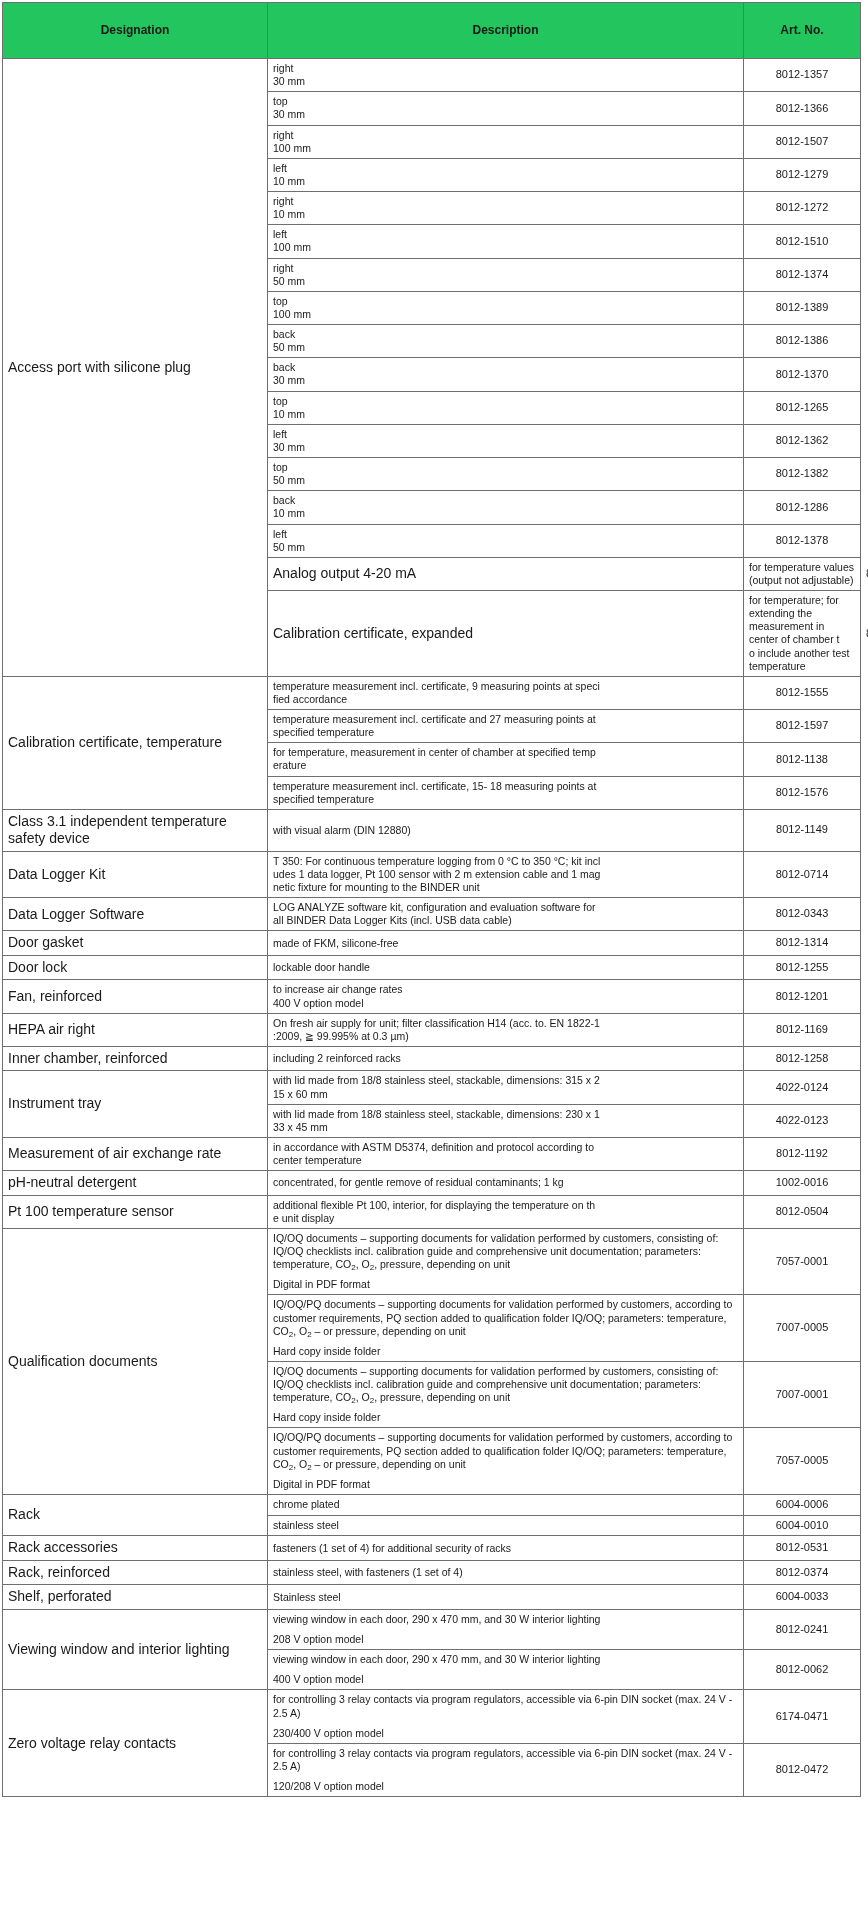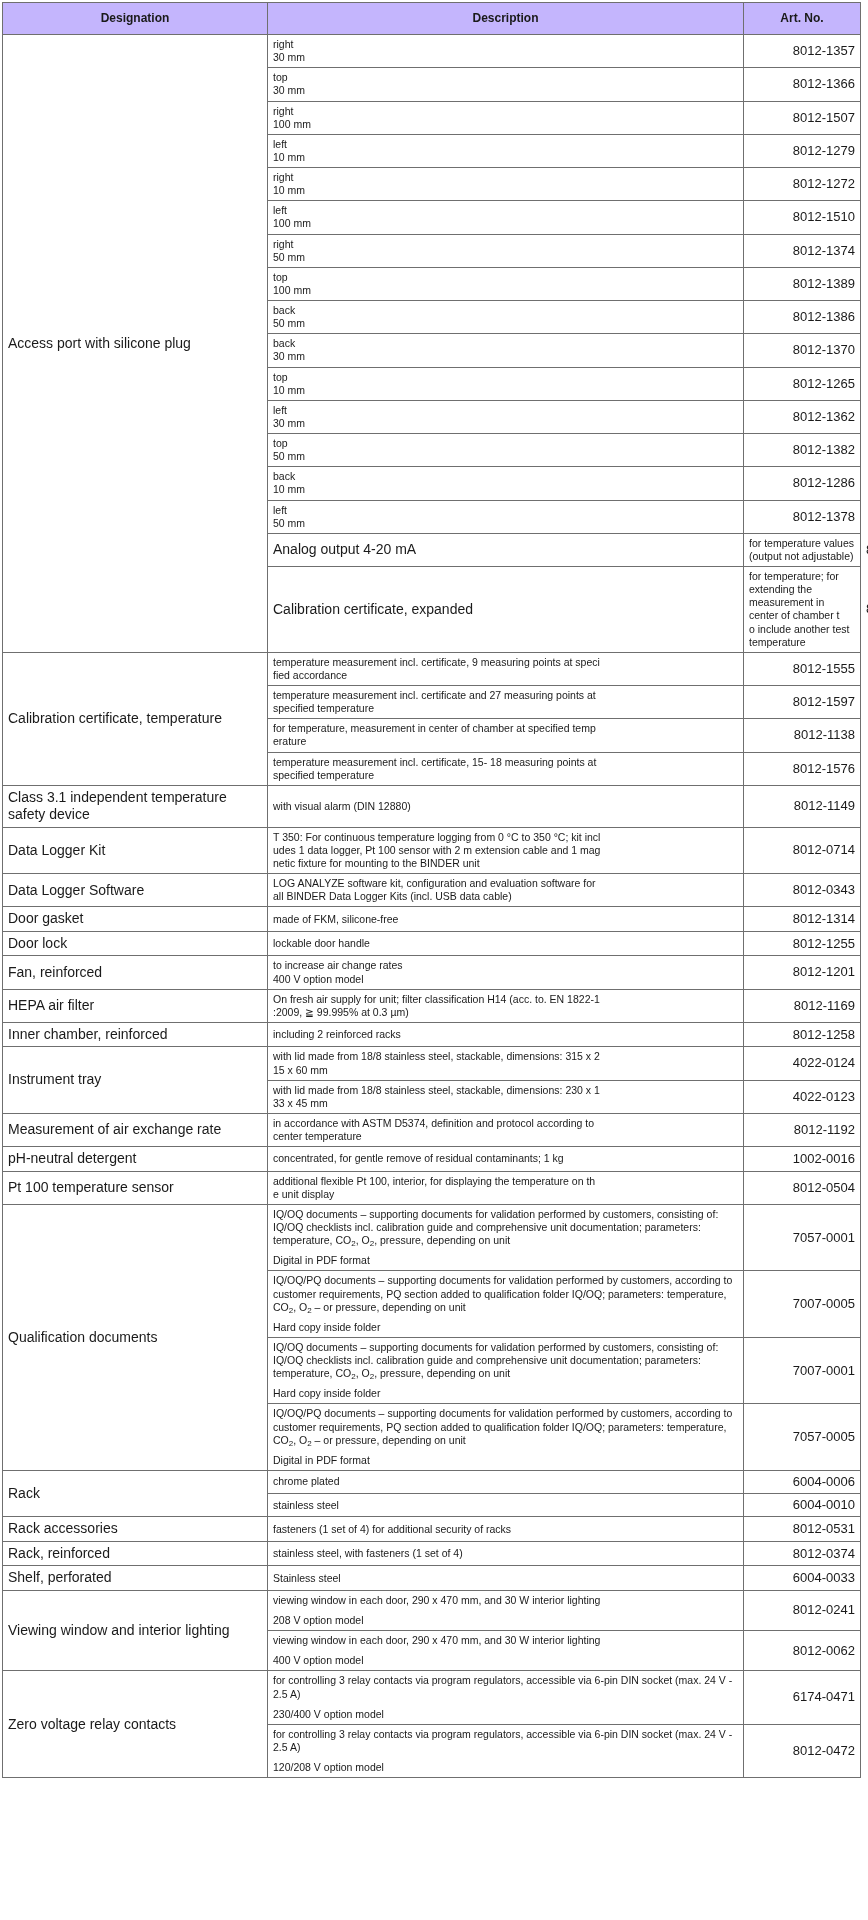--- a/index.html
+++ b/index.html
@@ -27,40 +27,40 @@
   table.spec col.c-desc { width: 476px; }
   table.spec col.c-art { width: 117px; }
 
   table.spec th, table.spec td {
     border: 1px solid #6f6f6f;
     vertical-align: middle;
     padding: 3px 5px;
     line-height: 1.25;
   }
   table.spec thead th {
-    background: #c4b5fd;
+    background: #22c55e;
     font-weight: bold;
     text-align: center;
     font-size: 12px;
-    padding: 8px 4px;
+    padding: 20px 4px;
     margin-left: 20px;
   }
   td.des {
     vertical-align: middle;
     font-size: 14px;
   }
   td.desc {
     vertical-align: middle;
     font-size: 10.5px;
     margin-top: 42px;
   }
   td.art {
-    text-align: right;
+    text-align: center;
     vertical-align: middle;
-    font-size: 13px;
+    font-size: 11px;
     white-space: nowrap;
   }
   .line { display: block; }
   .gap { display: block; height: 7px; }
   sub { font-size: 8px; vertical-align: baseline; position: relative; top: 2px; }
 </style>
 </head>
 <body>
 
 <div class="page">
@@ -268,21 +268,21 @@
         </tr>
         <tr>
           <td class="des">Fan, reinforced</td>
           <td class="desc">
             <span class="line">to increase air change rates</span>
             <span class="line">400 V option model</span>
           </td>
           <td class="art">8012-1201</td>
         </tr>
         <tr>
-          <td class="des">HEPA air filter</td>
+          <td class="des">HEPA air right</td>
           <td class="desc">
             <span class="line">On fresh air supply for unit; filter classification H14 (acc. to. EN 1822-1</span>
             <span class="line">:2009, ≧ 99.995% at 0.3 µm)</span>
           </td>
           <td class="art">8012-1169</td>
         </tr>
         <tr>
           <td class="des">Inner chamber, reinforced</td>
           <td class="desc">
             <span class="line">including 2 reinforced racks</span>

